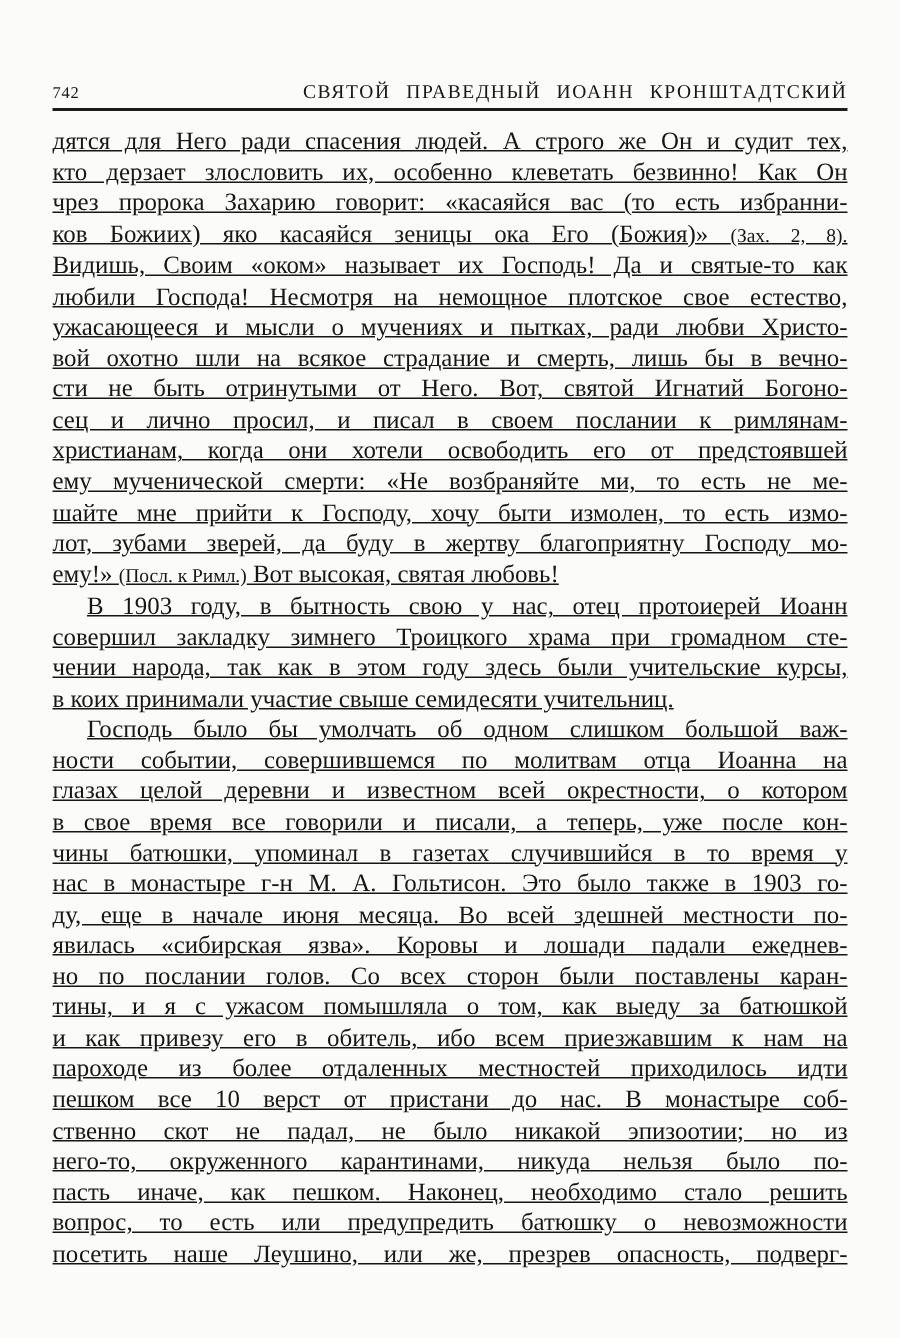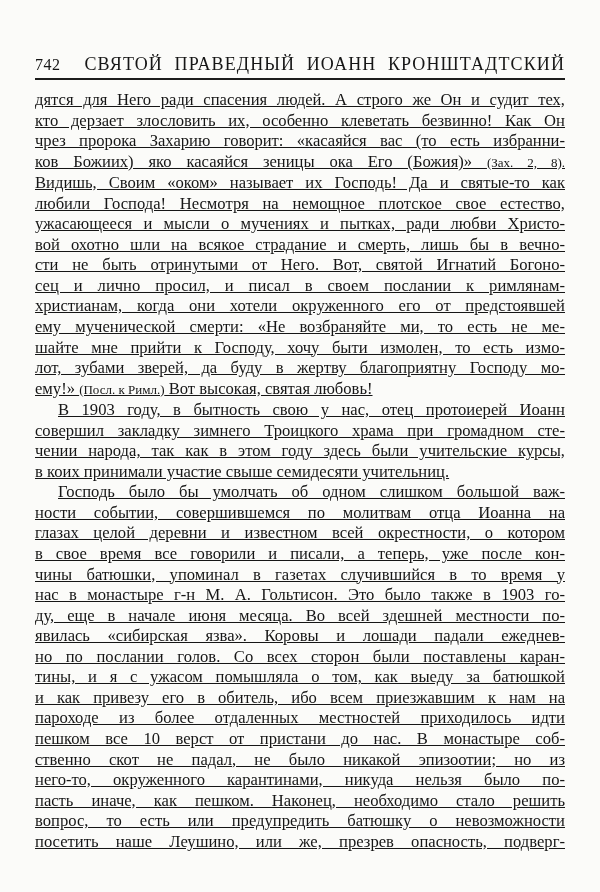--- a/index.html
+++ b/index.html
@@ -17,26 +17,26 @@
     padding: 0 35px;
     box-sizing: content-box;
   }
   .header {
     display: flex;
     justify-content: space-between;
     align-items: baseline;
     padding-top: 32px;
   }
   .page-number {
-    font-size: 16px;
+    font-size: 11px;
     letter-spacing: 0.5px;
     margin-top: 24px;
   }
   .running-title {
-    font-size: 18px;
+    font-size: 13px;
     letter-spacing: 1.1px;
     word-spacing: 6px;
     white-space: nowrap;
   }
   .header-rule {
     height: 0;
     border-bottom: 2px solid #1c1c1c;
     margin-top: 3px;
   }
   .body-text {
@@ -76,21 +76,21 @@
       <div class="line"><span>дятся для Него ради спасения людей. А строго же Он и судит тех,</span></div>
       <div class="line"><span>кто дерзает злословить их, особенно клеветать безвинно! Как Он</span></div>
       <div class="line"><span>чрез пророка Захарию говорит: «касаяйся вас (то есть избранни-</span></div>
       <div class="line"><span>ков Божиих) яко касаяйся зеницы ока Его (Божия)» </span><span class="small">(Зах. 2, 8).</span></div>
       <div class="line"><span>Видишь, Своим «оком» называет их Господь! Да и святые-то как</span></div>
       <div class="line"><span>любили Господа! Несмотря на немощное плотское свое естество,</span></div>
       <div class="line"><span>ужасающееся и мысли о мучениях и пытках, ради любви Христо-</span></div>
       <div class="line"><span>вой охотно шли на всякое страдание и смерть, лишь бы в вечно-</span></div>
       <div class="line"><span>сти не быть отринутыми от Него. Вот, святой Игнатий Богоно-</span></div>
       <div class="line"><span>сец и лично просил, и писал в своем послании к римлянам-</span></div>
-      <div class="line"><span>христианам, когда они хотели окруженного его от предстоявшей</span></div>
+      <div class="line"><span>христианам, когда они хотели освободить его от предстоявшей</span></div>
       <div class="line"><span>ему мученической смерти: «Не возбраняйте ми, то есть не ме-</span></div>
       <div class="line"><span>шайте мне прийти к Господу, хочу быти измолен, то есть измо-</span></div>
       <div class="line"><span>лот, зубами зверей, да буду в жертву благоприятну Господу мо-</span></div>
       <div class="line last"><span>ему!» </span><span class="small">(Посл. к Римл.)</span><span> Вот высокая, святая любовь!</span></div>
       <div class="line ind"><span>В 1903 году, в бытность свою у нас, отец протоиерей Иоанн</span></div>
       <div class="line"><span>совершил закладку зимнего Троицкого храма при громадном сте-</span></div>
       <div class="line"><span>чении народа, так как в этом году здесь были учительские курсы,</span></div>
       <div class="line last"><span>в коих принимали участие свыше семидесяти учительниц.</span></div>
       <div class="line ind"><span>Господь было бы умолчать об одном слишком большой важ-</span></div>
       <div class="line"><span>ности событии, совершившемся по молитвам отца Иоанна на</span></div>

